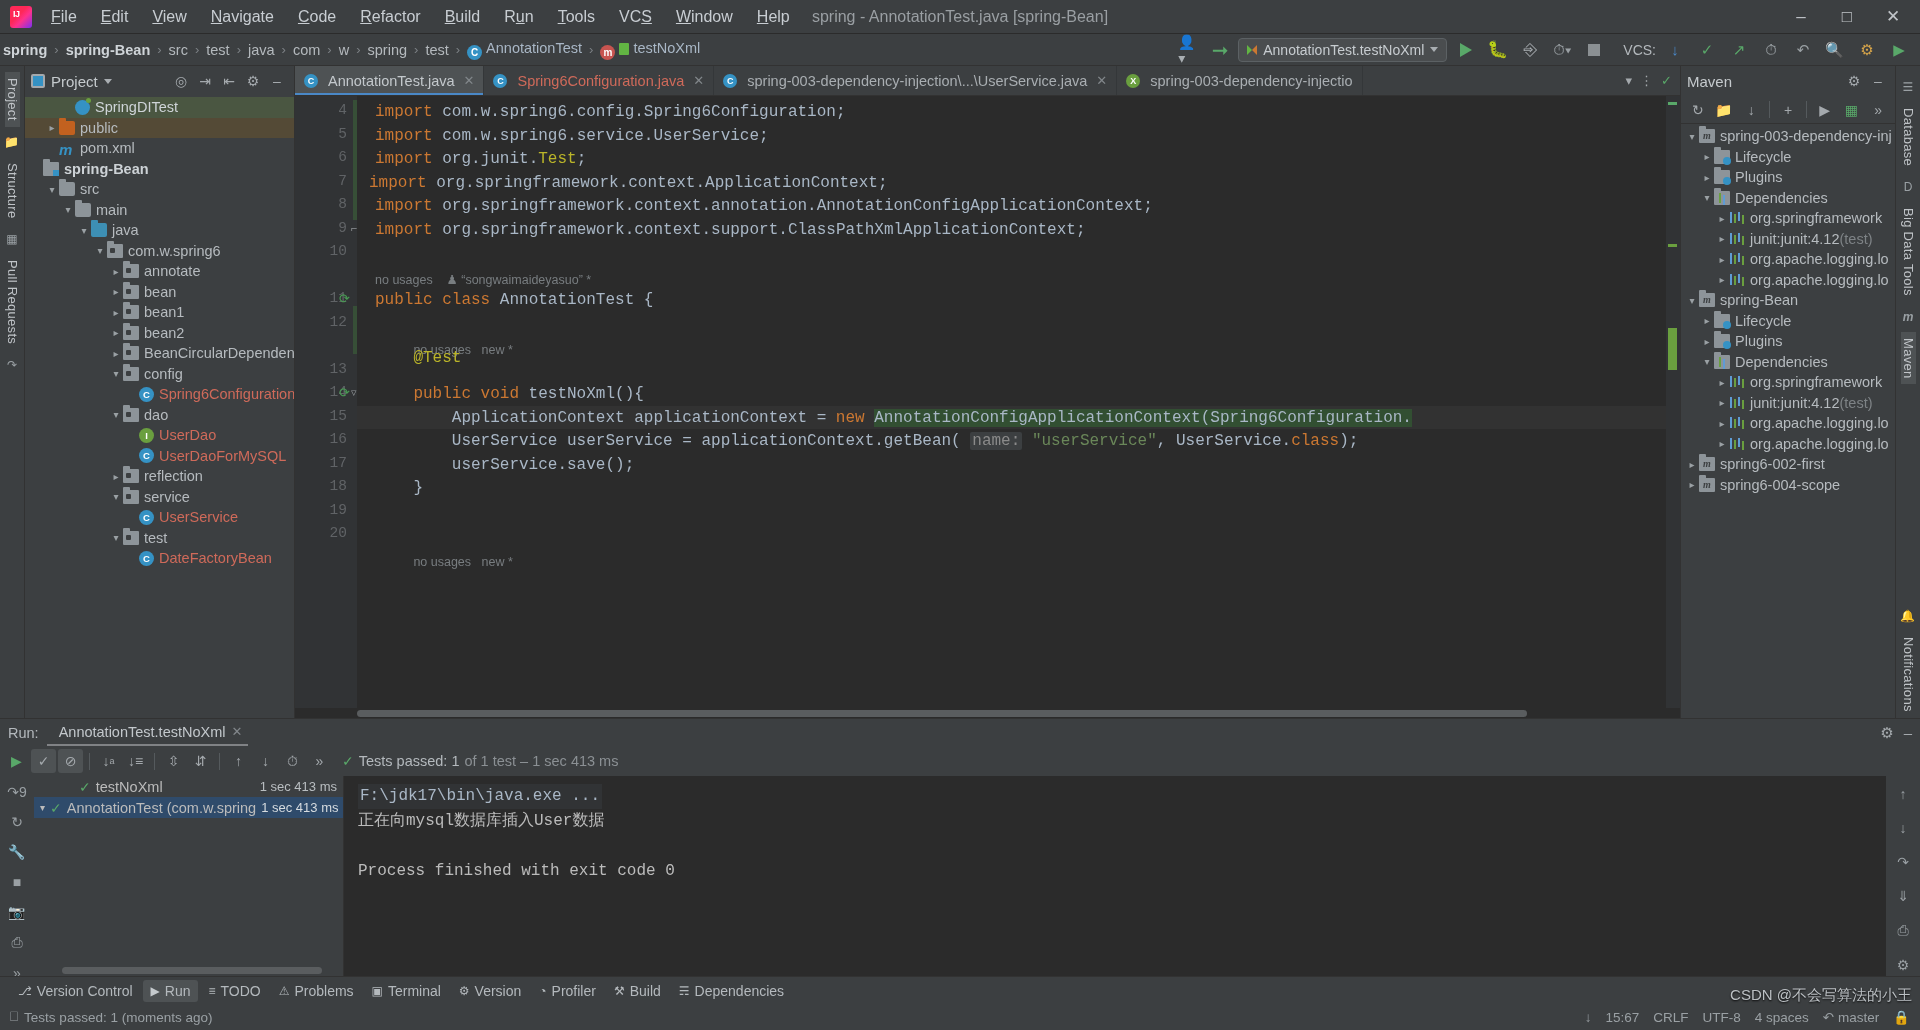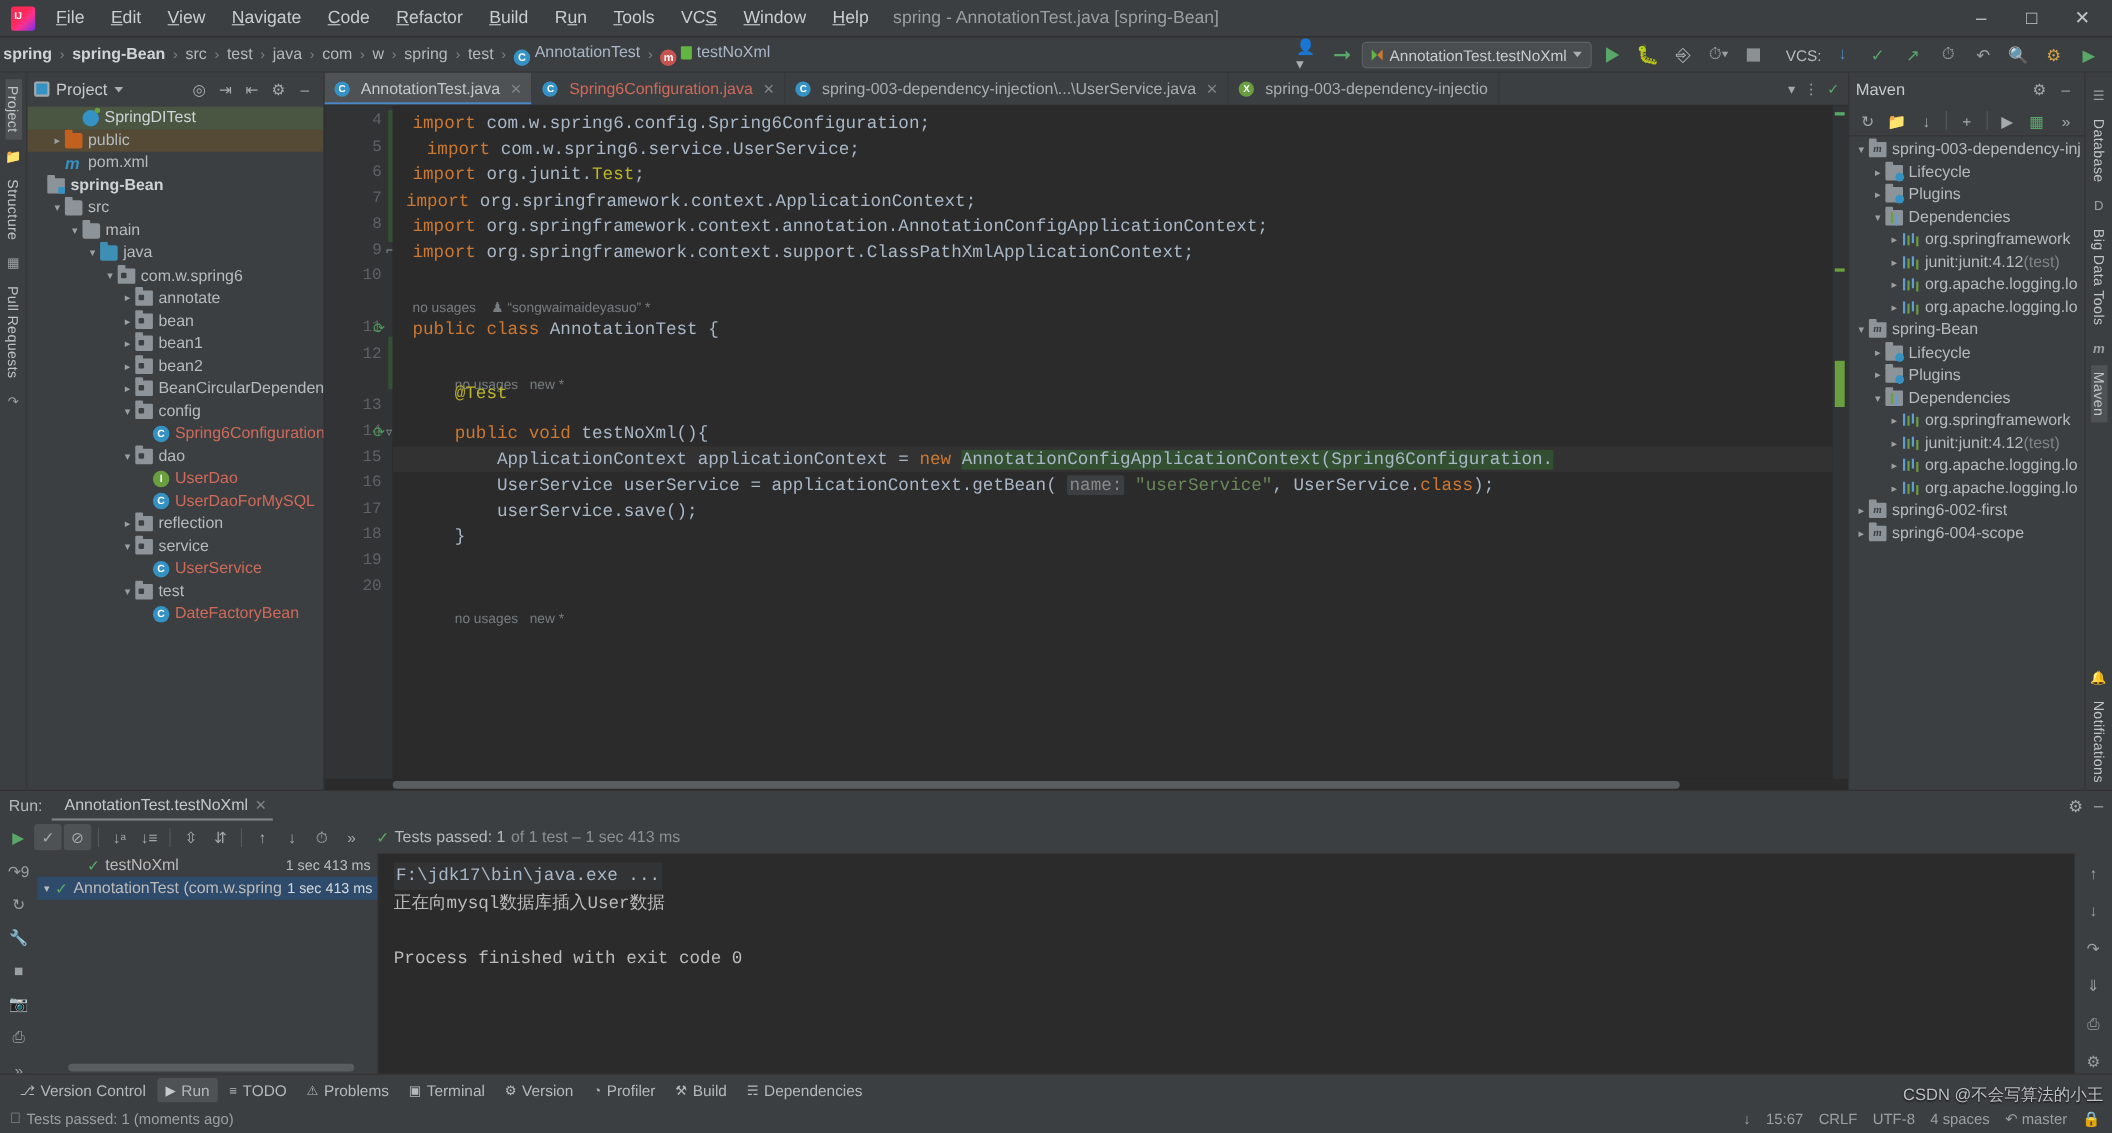--- a/index.html
+++ b/index.html
@@ -492,21 +492,21 @@
             <div class="gnum" style="top: 358.5px;">17</div>
             <div class="gnum" style="top: 382px;">18</div>
             <div class="gnum" style="top: 405.5px;">19</div>
             <div class="gnum" style="top: 429px;">20</div>
             <div class="changebar" style="top: 4px; height: 120px;"></div>
             <div class="changebar" style="top: 210px; height: 48px;"></div>
           </div>
         <div class="codearea" id="codearea">
             <div class="hl-line" style="top: 309.5px;"></div>
             <div class="cl" style="top: 5px; left: 18px;"><span class="k">import </span><span class="id">com.w.spring6.config.Spring6Configuration;</span></div>
-            <div class="cl" style="top: 28.5px; left: 31px;"><span class="k">import </span><span class="id">com.w.spring6.service.UserService;</span></div>
+            <div class="cl" style="top: 28.5px; left: 18px;"><span class="k">import </span><span class="id">com.w.spring6.service.UserService;</span></div>
             <div class="cl" style="top: 52px; left: 18px;"><span class="k">import </span><span class="id">org.junit.</span><span class="an">Test</span><span class="id">;</span></div>
             <div class="cl" style="top: 75.5px; left: 12px;"><span class="k">import </span><span class="id">org.springframework.context.ApplicationContext;</span></div>
             <div class="cl" style="top: 99px; left: 18px;"><span class="k">import </span><span class="id">org.springframework.context.annotation.AnnotationConfigApplicationContext;</span></div>
             <div class="cl" style="top: 122.5px; left: 18px;"><span class="k">import </span><span class="id">org.springframework.context.support.ClassPathXmlApplicationContext;</span></div>
             <div class="cl" style="top: 146px; left: 18px;"></div>
             <div class="cl hint" style="top: 172.5px; left: 18px;">no usages    ♟ “songwaimaideyasuo” *</div>
             <div class="cl" style="top: 193px; left: 18px;"><span class="k">public class </span><span class="id">AnnotationTest </span><span class="id">{</span></div>
             <div class="cl" style="top: 216.5px; left: 18px;"></div>
             <div class="cl hint" style="top: 243px; left: 56.4px;">no usages   new *</div>
             <div class="cl" style="top: 251px; left: 56.4px;"><span class="an">@Test</span></div>

